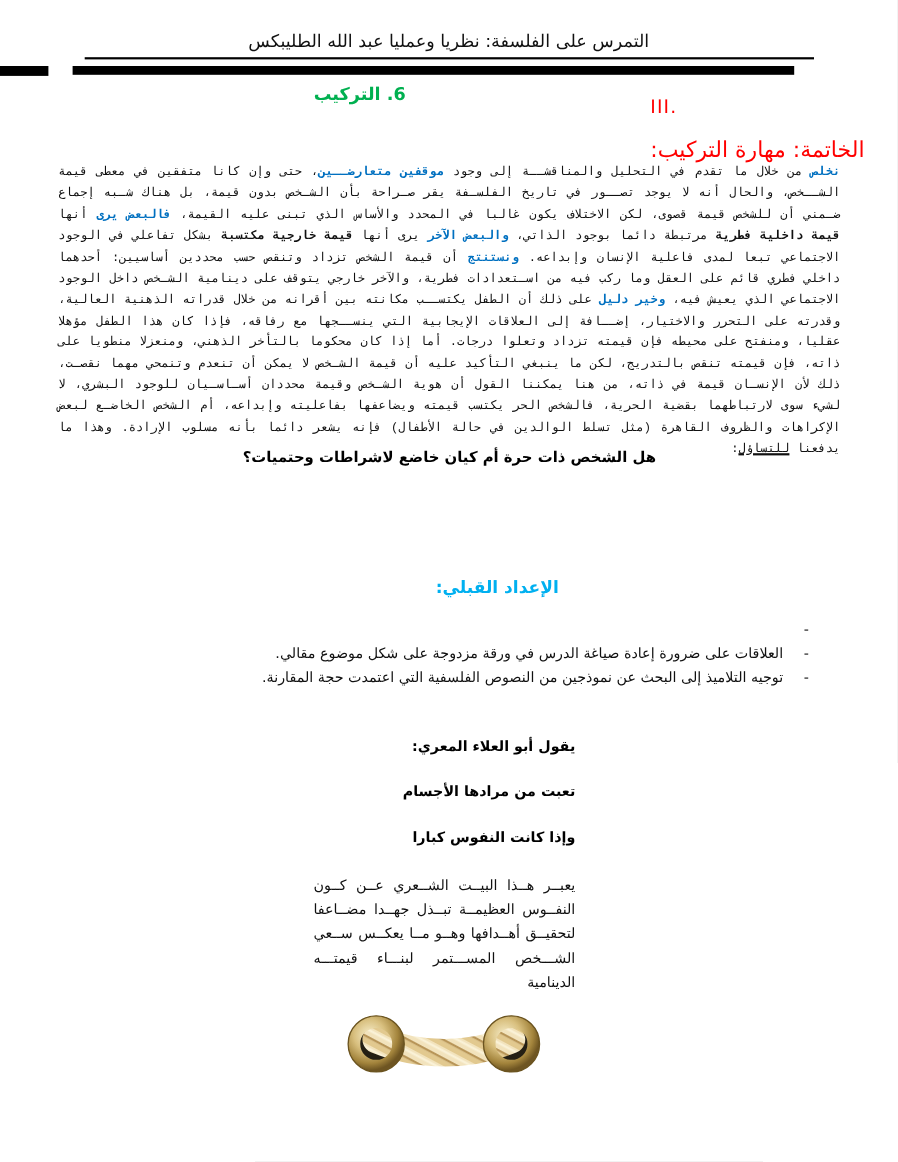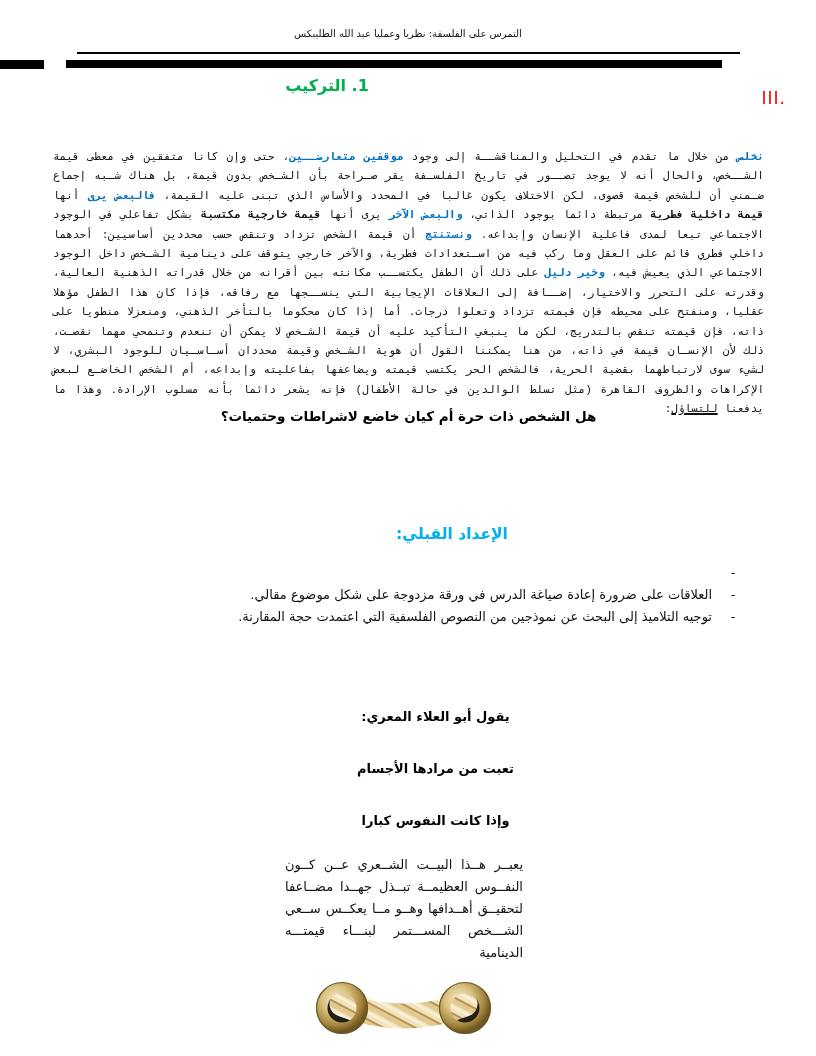--- a/index.html
+++ b/index.html
@@ -11,21 +11,21 @@
     background: #ffffff;
     font-family: "DejaVu Sans", sans-serif;
     color: #1a1a1a;
     overflow: hidden;
   }
   
   .header-title {
     position: absolute;
     top: 28px; left: 0; width: 100%;
     text-align: center;
-    font-size: 10px;
+    font-size: 16px;
     direction: rtl;
     color: #111;
   }
   .header-rule {
     position: absolute;
     top: 52px; left: 77px; width: 663px; height: 2px;
     background: #000;
   }
   .revision-bar {
     position: absolute;
@@ -111,23 +111,22 @@
   
   .poem-block {
     position: absolute;
     top: 672px; left: 285px; width: 238px;
     direction: rtl;
     color: #000;
   }
   .poem-intro, .poem-verse {
     font-weight: bold;
     font-size: 13px;
-    text-align: center;
+    text-align: right;
     padding-left: 63px; 
-    margin-top: 37px;
   }
   .poem-intro { margin-bottom: 26px; }
   .poem-verse { margin-bottom: 26px; }
   .poem-explanation {
     margin-top: 16px;
     font-size: 13px;
     line-height: 22px;
     text-align: justify;
     color: #111;
   }
@@ -145,24 +144,25 @@
 </head>
 <body>
 
 <div class="page">
 
   <div class="header-title">التمرس على الفلسفة: نظريا وعمليا عبد الله الطليبكس</div>
   <div class="header-rule"></div>
   <div class="revision-bar"></div>
   <div class="header-bar"></div>
 
-  <div class="section-heading">1. التركيب</div>
+  <div class="section-heading">6. التركيب</div>
 
   <div class="conclusion-heading">
     <span class="numeral">III.</span>
+    <span class="heading-text">الخاتمة: مهارة التركيب:</span>
   </div>
 
   <div class="main-paragraph"><span class="seg-blue">نخلص</span><span> من خلال ما تقدم في التحليل والمناقشــة إلى وجود </span><span class="seg-blue">موقفين متعارضــين</span><span>، حتى وإن كانا متفقين في معطى قيمة الشــخص، والحال أنه لا يوجد تصــور في تاريخ الفلسـفة يقر صـراحة بأن الشـخص بدون قيمة، بل هناك شـبه إجماع ضـمني أن للشخص قيمة قصوى، لكن الاختلاف يكون غالبا في المحدد والأساس الذي تبنى عليه القيمة، </span><span class="seg-blue">فالبعض يرى</span><span> أنها </span><span class="seg-bold">قيمة داخلية فطرية</span><span> مرتبطة دائما بوجود الذاتي، </span><span class="seg-blue">والبعض الآخر</span><span> يرى أنها </span><span class="seg-bold">قيمة خارجية مكتسبة</span><span> بشكل تفاعلي في الوجود الاجتماعي تبعا لمدى فاعلية الإنسان وإبداعه. </span><span class="seg-blue">ونستنتج</span><span> أن قيمة الشخص تزداد وتنقص حسب محددين أساسيين: أحدهما داخلي فطري قائم على العقل وما ركب فيه من اسـتعدادات فطرية، والآخر خارجي يتوقف على دينامية الشـخص داخل الوجود الاجتماعي الذي يعيش فيه، </span><span class="seg-blue">وخير دليل</span><span> على ذلك أن الطفل يكتســب مكانته بين أقرانه من خلال قدراته الذهنية العالية، وقدرته على التحرر والاختيار، إضــافة إلى العلاقات الإيجابية التي ينســجها مع رفاقه، فإذا كان هذا الطفل مؤهلا عقليا، ومنفتح على محيطه فإن قيمته تزداد وتعلوا درجات. أما إذا كان محكوما بالتأخر الذهني، ومنعزلا منطويا على ذاته، فإن قيمته تنقص بالتدريج، لكن ما ينبغي التأكيد عليه أن قيمة الشـخص لا يمكن أن تنعدم وتنمحي مهما نقصـت، ذلك لأن الإنسـان قيمة في ذاته، من هنا يمكننا القول أن هوية الشـخص وقيمة محددان أسـاسـيان للوجود البشري، لا لشيء سوى لارتباطهما بقضية الحرية، فالشخص الحر يكتسب قيمته ويضاعفها بفاعليته وإبداعه، أم الشخص الخاضـع لبعض الإكراهات والظروف القاهرة (مثل تسلط الوالدين في حالة الأطفال) فإنه يشعر دائما بأنه مسلوب الإرادة. وهذا ما يدفعنا </span><span class="seg-underline">للتساؤل</span><span>:</span></div>
 
   <div class="question-line">هل الشخص ذات حرة أم كيان خاضع لاشراطات وحتميات؟</div>
 
   <div class="prep-heading">الإعداد القبلي:</div>
 
   <ul class="prep-list">
       <li>

